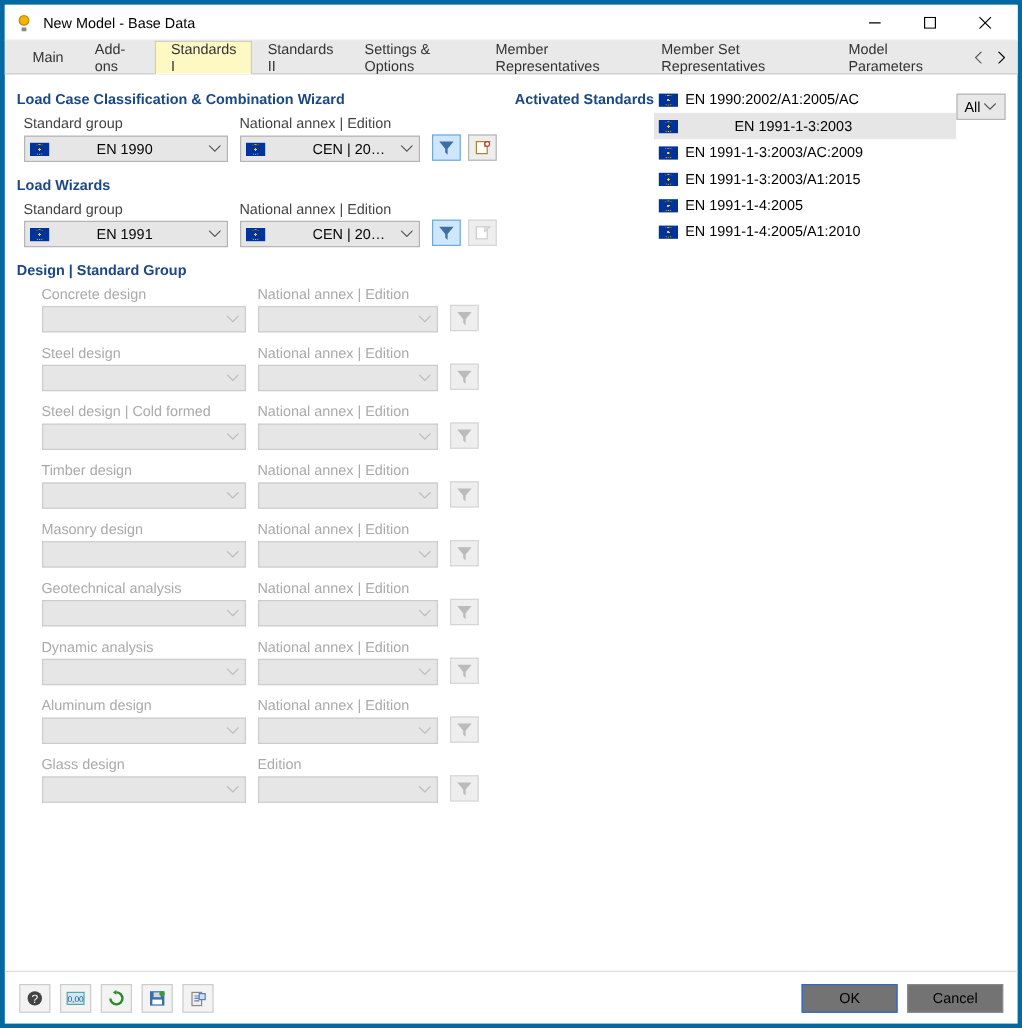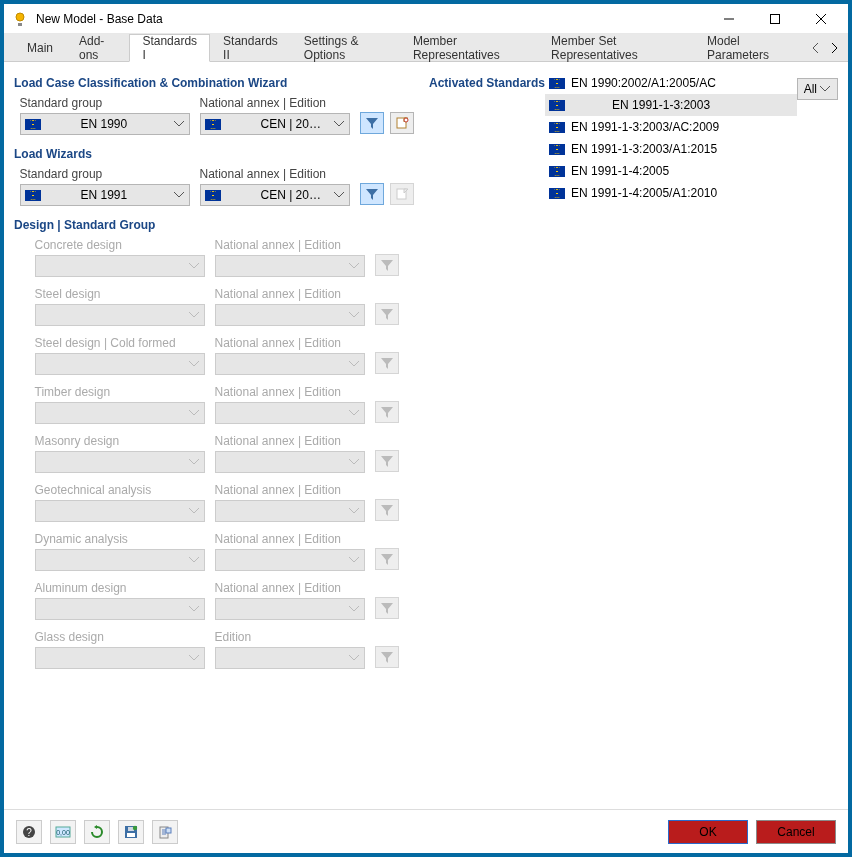--- a/index.html
+++ b/index.html
@@ -52,21 +52,21 @@
   }
   .tab {
     padding: 0 12px;
     display:flex; align-items:center;
     color: #333;
     border: 1px solid transparent;
     font-size: 12px;
     cursor: default;
   }
   .tab.active {
-    background: #ffffff;
+    background: #fef9c3;
     border: 1px solid #ccc;
     border-bottom: 1px solid #fff;
     margin-bottom: -1px;
   }
   .tab-arrows {
     margin-left: auto;
     display:flex; align-items:center;
     padding: 0 8px;
     gap: 6px;
   }
@@ -185,21 +185,21 @@
     width: 26px; height: 24px;
     border: 1px solid #ccc;
     background:#f3f3f3;
     display:flex; align-items:center; justify-content:center;
   }
   .footer .spacer { flex:1; }
   .main-btn {
     min-width: 80px;
     height: 24px;
     border: 1px solid #8a8a8a;
-    background:#b91c1c;
+    background:#737373;
     display:flex; align-items:center; justify-content:center;
     padding: 0 16px;
   }
   .main-btn.primary { border:1px solid #2a6acb; }
 
   svg { display:block; }
 </style>
 </head>
 <body>
 

